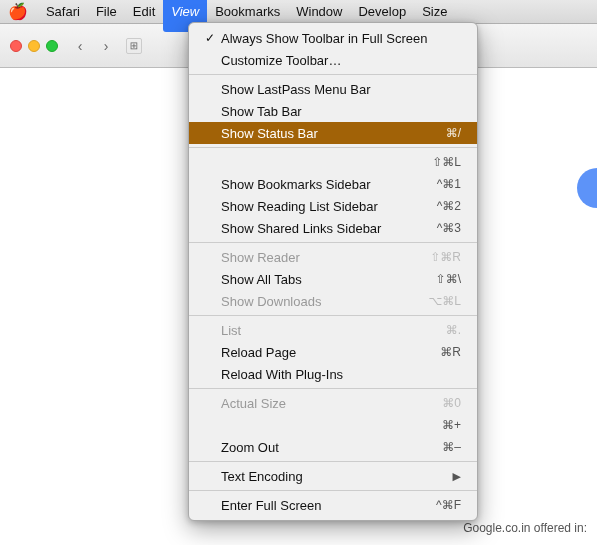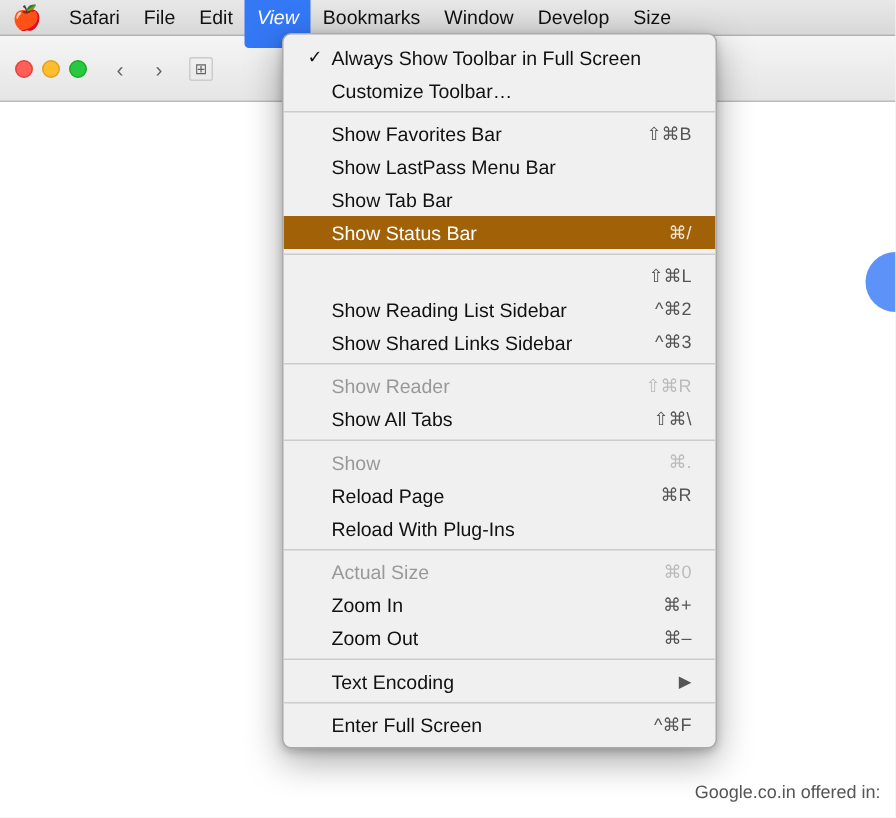--- a/index.html
+++ b/index.html
@@ -213,25 +213,20 @@
   </div>
 
   <div class="menu-item">
     <span class="checkmark"></span>
     <span class="label">Customize Toolbar…</span>
     <span class="shortcut"></span>
   </div>
 
   <div class="menu-separator"></div>
 
-  <div class="menu-item">
-    <span class="checkmark"></span>
-    <span class="label">Show Favorites Bar</span>
-    <span class="shortcut">⇧⌘B</span>
-  </div>
 
   <div class="menu-item">
     <span class="checkmark"></span>
     <span class="label">Show LastPass Menu Bar</span>
     <span class="shortcut"></span>
   </div>
 
   <div class="menu-item">
     <span class="checkmark"></span>
     <span class="label">Show Tab Bar</span>
@@ -244,20 +239,25 @@
     <span class="shortcut">⌘/</span>
   </div>
 
   <div class="menu-separator"></div>
 
   <div class="menu-item">
     <span class="checkmark"></span>
     <span class="shortcut">⇧⌘L</span>
   </div>
 
+  <div class="menu-item">
+    <span class="checkmark"></span>
+    <span class="label">Show Bookmarks Sidebar</span>
+    <span class="shortcut">^⌘1</span>
+  </div>
 
   <div class="menu-item">
     <span class="checkmark"></span>
     <span class="label">Show Reading List Sidebar</span>
     <span class="shortcut">^⌘2</span>
   </div>
 
   <div class="menu-item">
     <span class="checkmark"></span>
     <span class="label">Show Shared Links Sidebar</span>
@@ -271,26 +271,31 @@
     <span class="label">Show Reader</span>
     <span class="shortcut" style="color:#bbb;">⇧⌘R</span>
   </div>
 
   <div class="menu-item">
     <span class="checkmark"></span>
     <span class="label">Show All Tabs</span>
     <span class="shortcut">⇧⌘\</span>
   </div>
 
-
-  <div class="menu-separator"></div>
-
   <div class="menu-item disabled">
     <span class="checkmark"></span>
-    <span class="label">Show</span>
+    <span class="label">Show Downloads</span>
+    <span class="shortcut" style="color:#bbb;">⌥⌘L</span>
+  </div>
+
+  <div class="menu-separator"></div>
+
+  <div class="menu-item disabled">
+    <span class="checkmark"></span>
+    <span class="label">List</span>
     <span class="shortcut" style="color:#bbb;">⌘.</span>
   </div>
 
   <div class="menu-item">
     <span class="checkmark"></span>
     <span class="label">Reload Page</span>
     <span class="shortcut">⌘R</span>
   </div>
 
   <div class="menu-item">
@@ -302,21 +307,20 @@
   <div class="menu-separator"></div>
 
   <div class="menu-item disabled">
     <span class="checkmark"></span>
     <span class="label">Actual Size</span>
     <span class="shortcut" style="color:#bbb;">⌘0</span>
   </div>
 
   <div class="menu-item">
     <span class="checkmark"></span>
-    <span class="label">Zoom In</span>
     <span class="shortcut">⌘+</span>
   </div>
 
   <div class="menu-item">
     <span class="checkmark"></span>
     <span class="label">Zoom Out</span>
     <span class="shortcut">⌘–</span>
   </div>
 
   <div class="menu-separator"></div>

